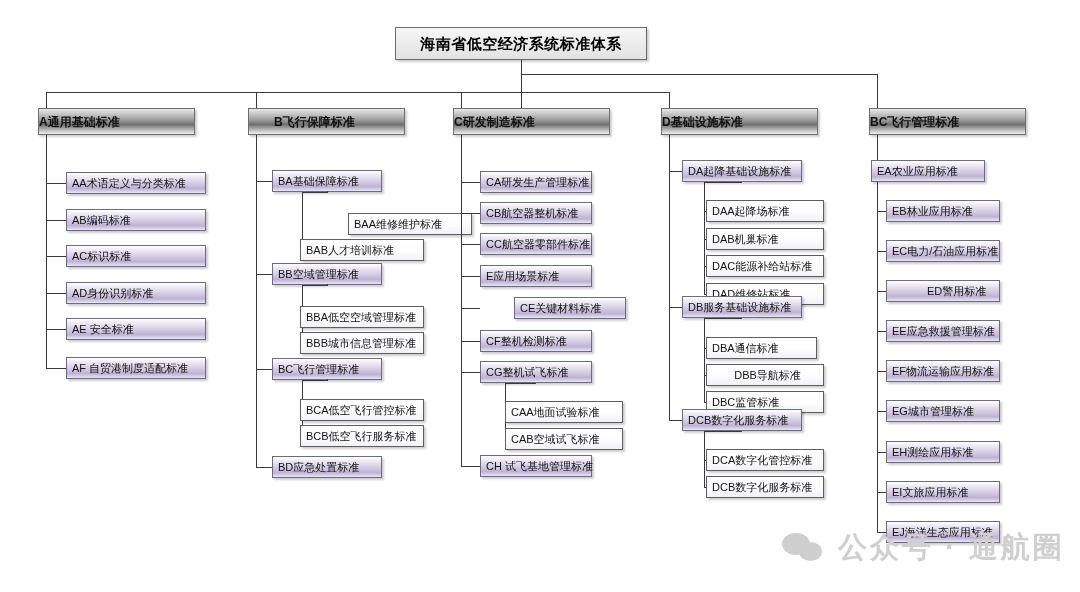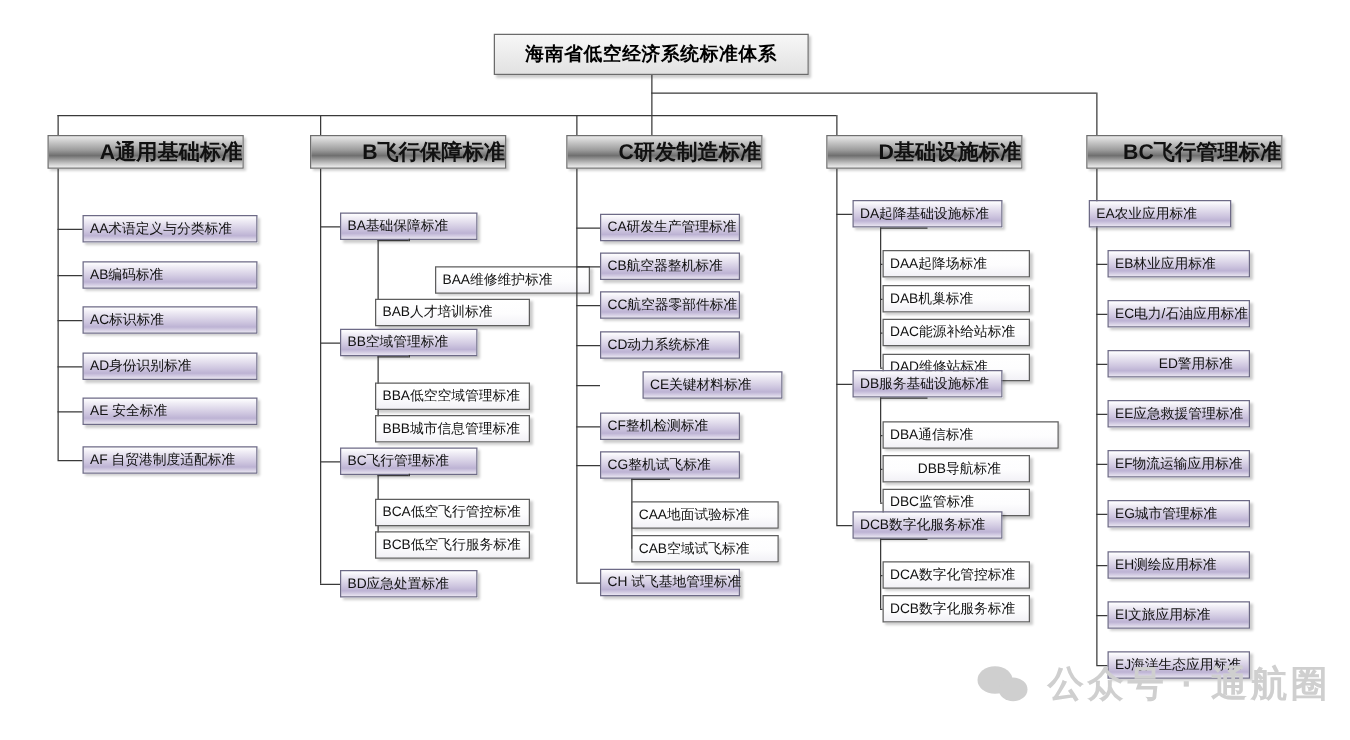--- a/index.html
+++ b/index.html
@@ -35,23 +35,23 @@
     justify-content:center;
     font-weight:bold;
     font-size:15px;
     color:#000;
     letter-spacing:.5px;
   }
   
   .cat{
     background:linear-gradient(to bottom,#e9e9e9 0%,#9a9a9a 45%,#6f6f6f 62%,#c9c9c9 88%,#efefef 100%);
     border:1px solid #6e6e6e;
-    justify-content:flex-end;
+    justify-content:flex-start;
     font-weight:bold;
-    font-size:17px;
+    font-size:12px;
     color:#111;
   }
   
   .pur{
     background:linear-gradient(to bottom,#ffffff 0%,#efecf5 18%,#cfc7e0 58%,#bdb3d4 78%,#e9e5f1 100%);
     border:1px solid #6d6a86;
     font-size:11px;color:#111;
     padding-left:5px;
   }
   
@@ -185,21 +185,21 @@
     <div class="ln h" style="left: 461px; top: 213px; width: 19px;"></div>
     <div class="box pur" style="left: 480px; top: 202px; width: 112px; height: 22px;">
       <span>CB航空器整机标准</span>
     </div>
     <div class="ln h" style="left: 461px; top: 244px; width: 19px;"></div>
     <div class="box pur" style="left: 480px; top: 233px; width: 112px; height: 22px;">
       <span>CC航空器零部件标准</span>
     </div>
     <div class="ln h" style="left: 461px; top: 276px; width: 19px;"></div>
     <div class="box pur" style="left: 480px; top: 265px; width: 112px; height: 22px;">
-      <span>CD动力系统标准</span>
+      <span>E应用场景标准</span>
     </div>
     <div class="ln h" style="left: 461px; top: 308px; width: 19px;"></div>
     <div class="box pur" style="left: 480px; top: 297px; width: 112px; height: 22px; margin-left: 34px;">
       <span>CE关键材料标准</span>
     </div>
     <div class="ln h" style="left: 461px; top: 341px; width: 19px;"></div>
     <div class="box pur" style="left: 480px; top: 330px; width: 112px; height: 22px;">
       <span>CF整机检测标准</span>
     </div>
     <div class="ln h" style="left: 461px; top: 372px; width: 19px;"></div>
@@ -243,21 +243,21 @@
     <div class="box wht" style="left: 706px; top: 283px; width: 118px; height: 22px;">
       <span>DAD维修站标准</span>
     </div>
     <div class="ln h" style="left: 669px; top: 307px; width: 13px;"></div>
     <div class="box pur" style="left: 682px; top: 296px; width: 120px; height: 22px;">
       <span>DB服务基础设施标准</span>
     </div>
     <div class="ln v" style="left: 704px; top: 318px; height: 84px;"></div>
     <div class="ln h" style="left: 704px; top: 318px; width: 38px;"></div>
     <div class="ln h" style="left: 704px; top: 348px; width: 2px;"></div>
-    <div class="box wht" style="left: 706px; top: 337px; width: 141px; height: 22px;">
+    <div class="box wht" style="left: 706px; top: 337px; width: 111px; height: 22px;">
       <span>DBA通信标准</span>
     </div>
     <div class="ln h" style="left: 704px; top: 375px; width: 2px;"></div>
     <div class="box wht" style="left: 706px; top: 364px; width: 118px; height: 22px; justify-content: center;">
       <span>DBB导航标准</span>
     </div>
     <div class="ln h" style="left: 704px; top: 402px; width: 2px;"></div>
     <div class="box wht" style="left: 706px; top: 391px; width: 118px; height: 22px;">
       <span>DBC监管标准</span>
     </div>

